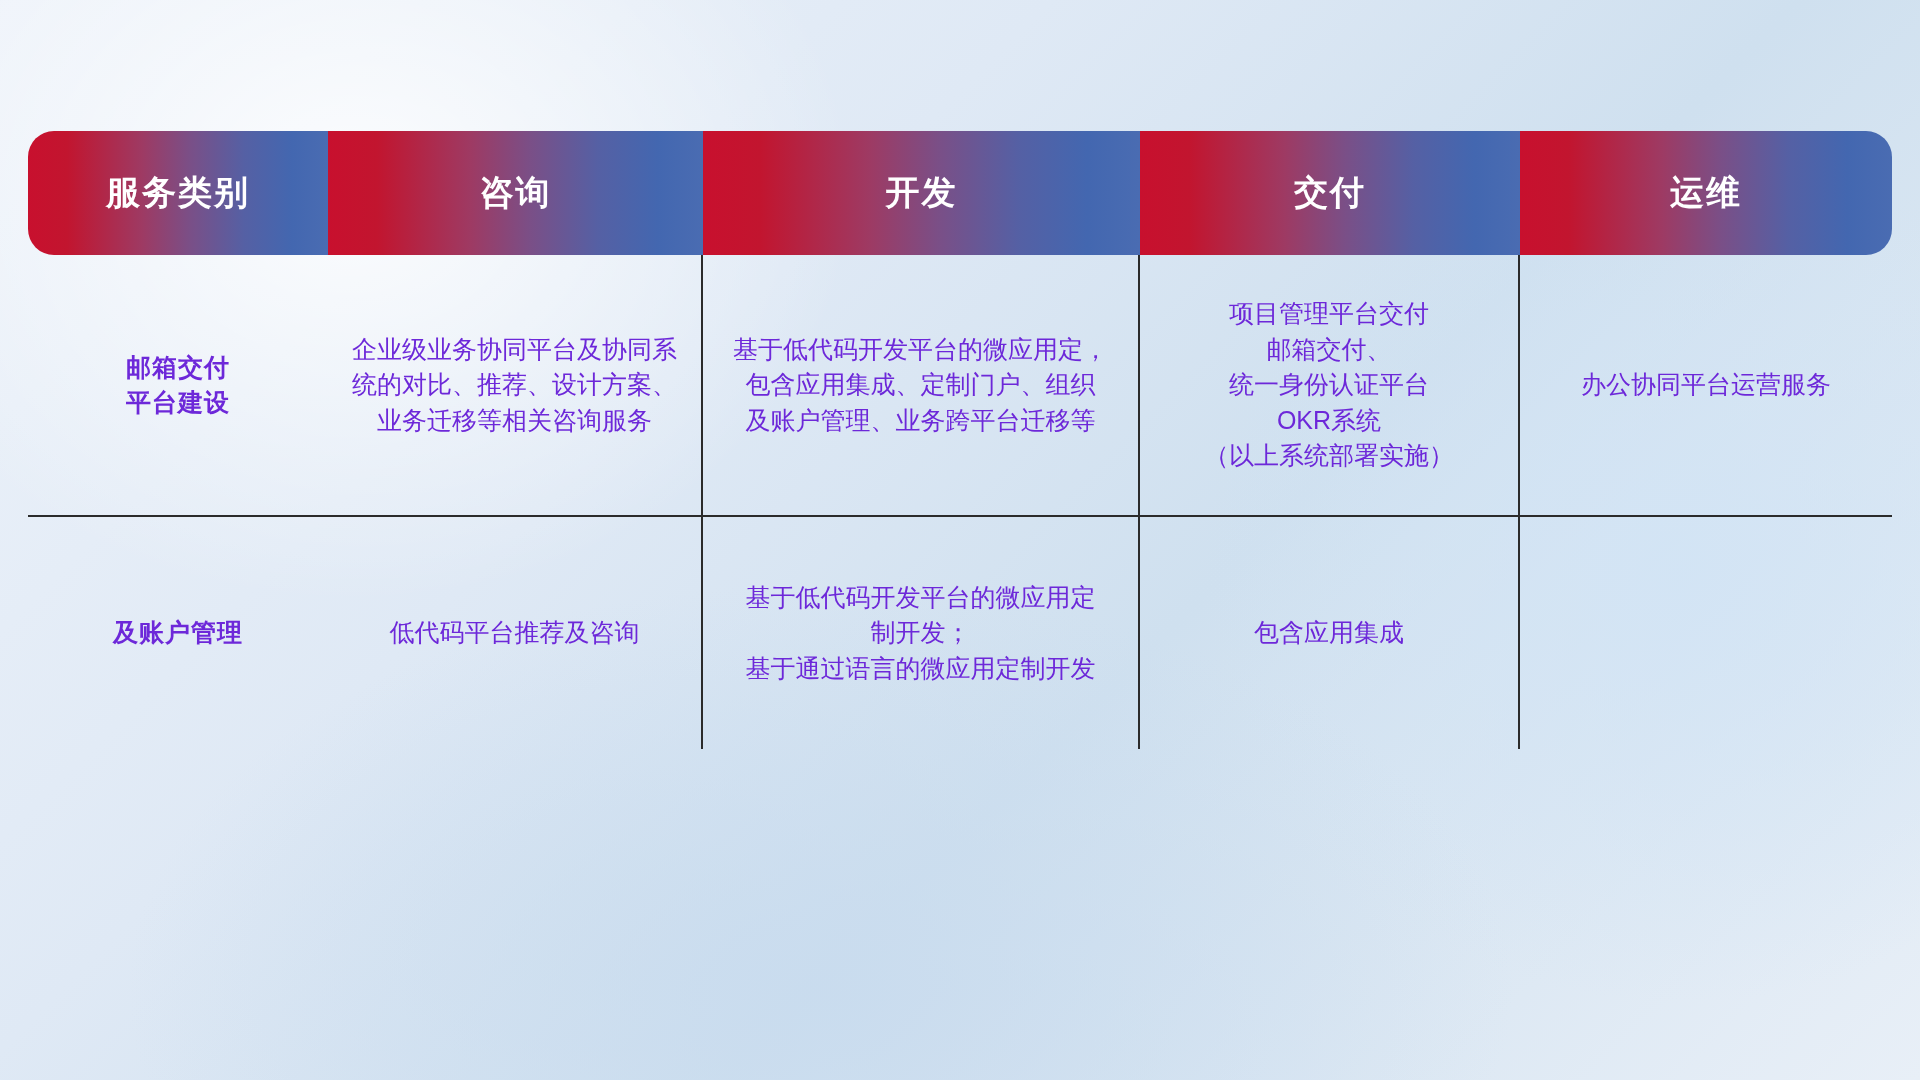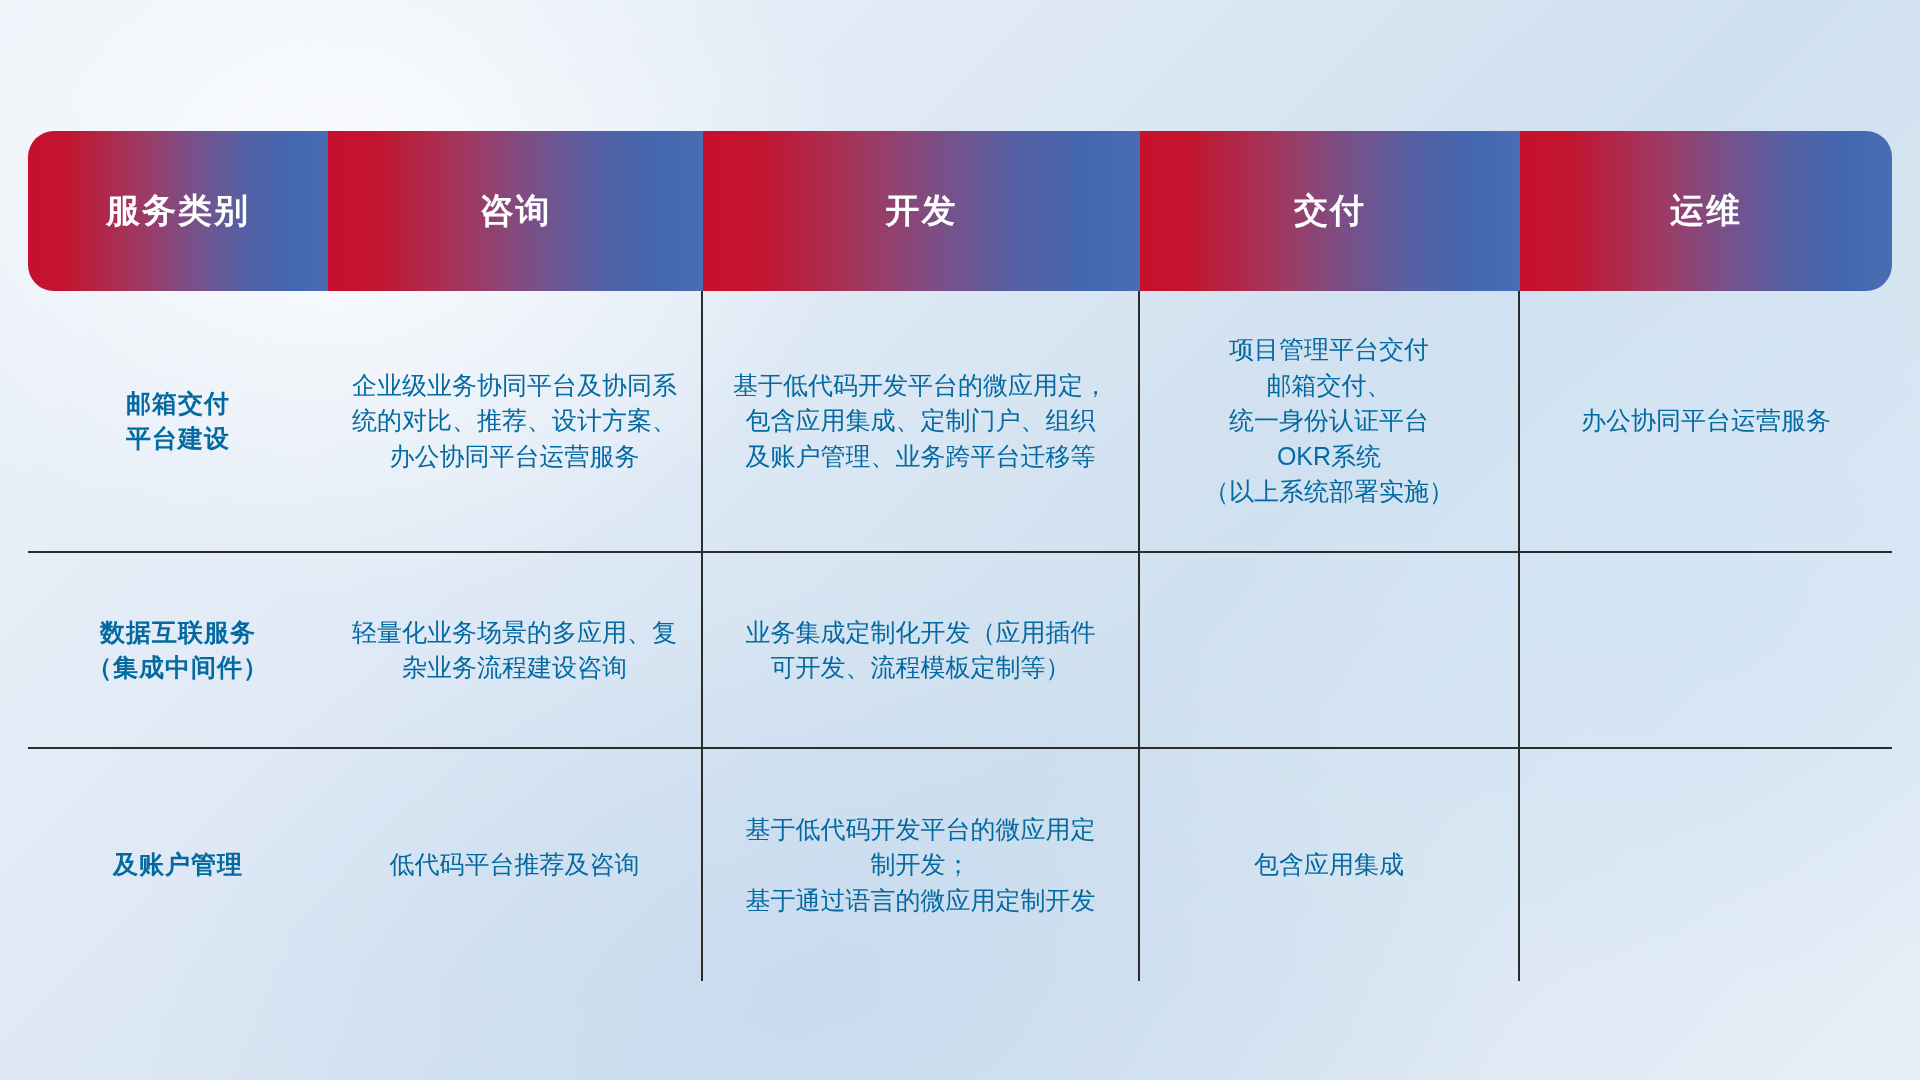--- a/index.html
+++ b/index.html
@@ -53,21 +53,21 @@
 
   .tbl {
     width: 100%;
     border-collapse: separate;
     border-spacing: 0;
     table-layout: fixed;
   }
 
   
   .tbl thead tr {
-    height: 160px;
+    height: 124px;
   }
   .tbl thead th {
     background: linear-gradient(90deg, #c8102e 0%, #c2152f 13%, #9e3a63 38%, #7a4f87 54%, #5560a4 72%, #4367b0 88%, #4a6cb2 100%);
     color: #ffffff;
     font-size: 34px;
     font-weight: bold;
     letter-spacing: 2px;
     text-align: center;
     vertical-align: middle;
     border: none;
@@ -81,21 +81,21 @@
     border-top-right-radius: 26px;
     border-bottom-right-radius: 26px;
     margin-top: 22px;
   }
 
   .tbl tbody td {
     border-right: 2px solid #2b2b2b;
     border-bottom: 2px solid #2b2b2b;
     font-size: 25px;
     line-height: 1.42;
-    color: #0369a1;
+    color: #6d28d9;
     text-align: center;
     vertical-align: middle;
     padding: 16px 18px;
     background: transparent;
   }
   .tbl tbody tr td:last-child {
     border-right: none;
   }
   .tbl tbody tr:last-child td {
     border-bottom: none;
@@ -155,58 +155,38 @@
     </thead>
     <tbody>
       <tr class="r1">
         <td class="cat-cell">
           <span class="cell-text">邮箱交付
 平台建设</span>
         </td>
         <td>
           <span class="cell-text">企业级业务协同平台及协同系
 统的对比、推荐、设计方案、
-办公协同平台运营服务</span>
+业务迁移等相关咨询服务</span>
         </td>
         <td>
           <span class="cell-text">基于低代码开发平台的微应用定，
 包含应用集成、定制门户、组织
 及账户管理、业务跨平台迁移等</span>
         </td>
         <td>
           <span class="cell-text">项目管理平台交付
 邮箱交付、
 统一身份认证平台
 OKR系统
 （以上系统部署实施）</span>
         </td>
         <td>
           <span class="cell-text">办公协同平台运营服务</span>
         </td>
       </tr>
-      <tr class="r2">
-        <td class="cat-cell">
-          <span class="cell-text">数据互联服务
-（集成中间件）</span>
-        </td>
-        <td>
-          <span class="cell-text">轻量化业务场景的多应用、复
-杂业务流程建设咨询</span>
-        </td>
-        <td>
-          <span class="cell-text">业务集成定制化开发（应用插件
-可开发、流程模板定制等）</span>
-        </td>
-        <td>
-          <span class="cell-text"></span>
-        </td>
-        <td>
-          <span class="cell-text"></span>
-        </td>
-      </tr>
       <tr class="r3">
         <td class="cat-cell">
           <span class="cell-text">及账户管理</span>
         </td>
         <td>
           <span class="cell-text">低代码平台推荐及咨询</span>
         </td>
         <td>
           <span class="cell-text">基于低代码开发平台的微应用定
 制开发；

